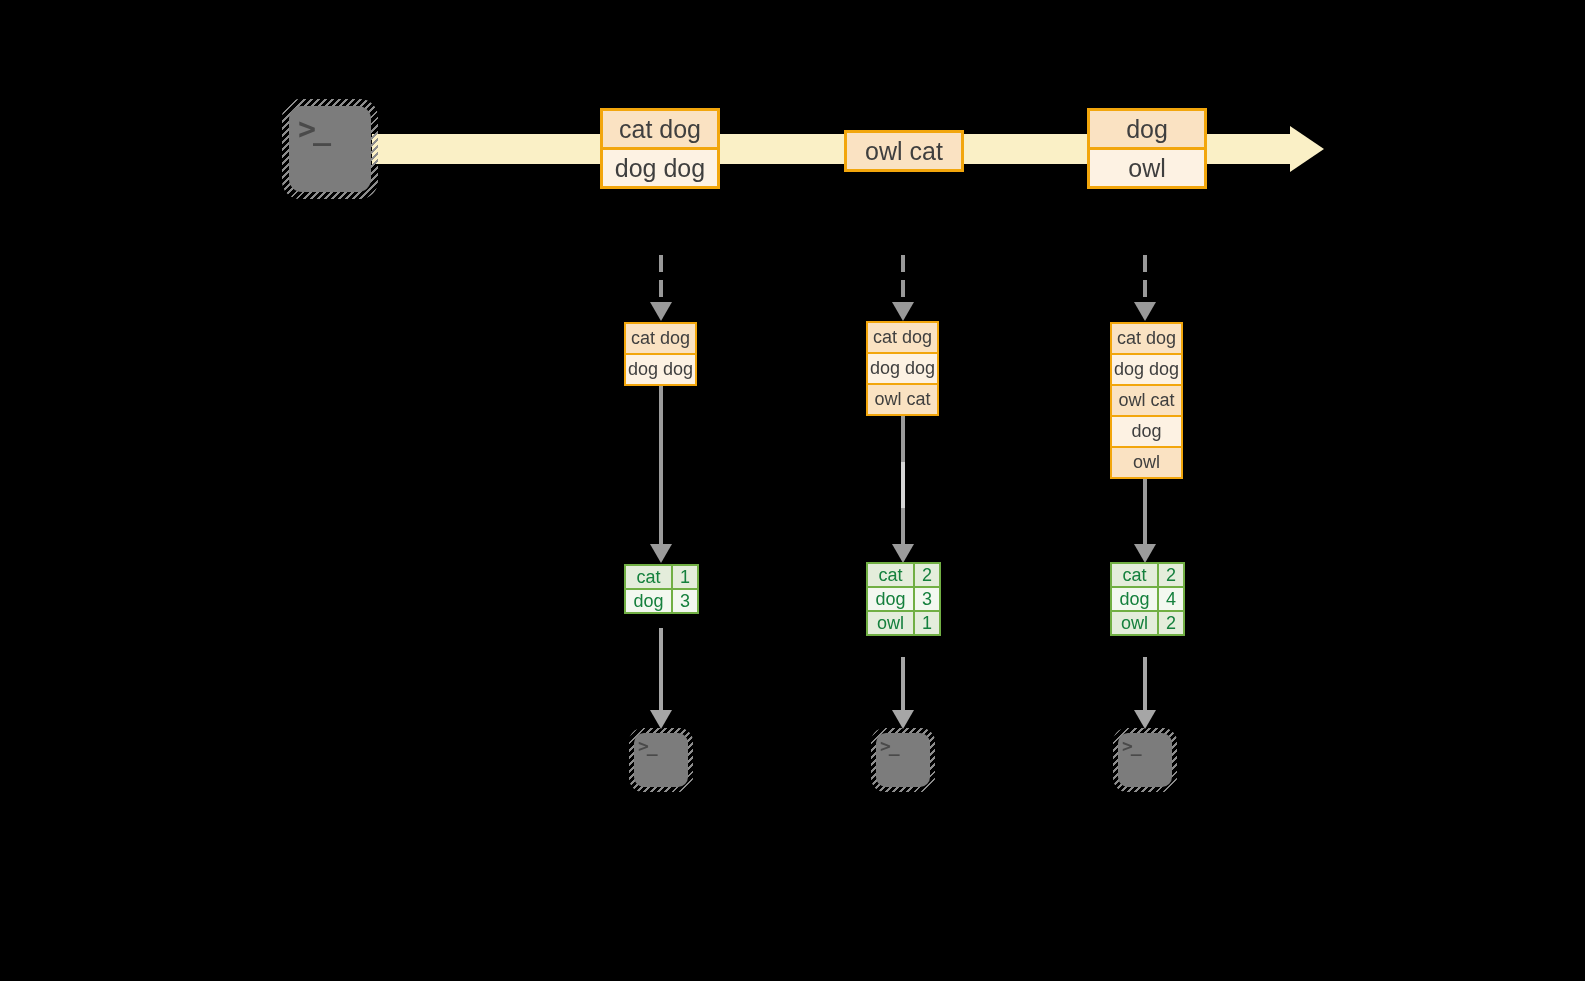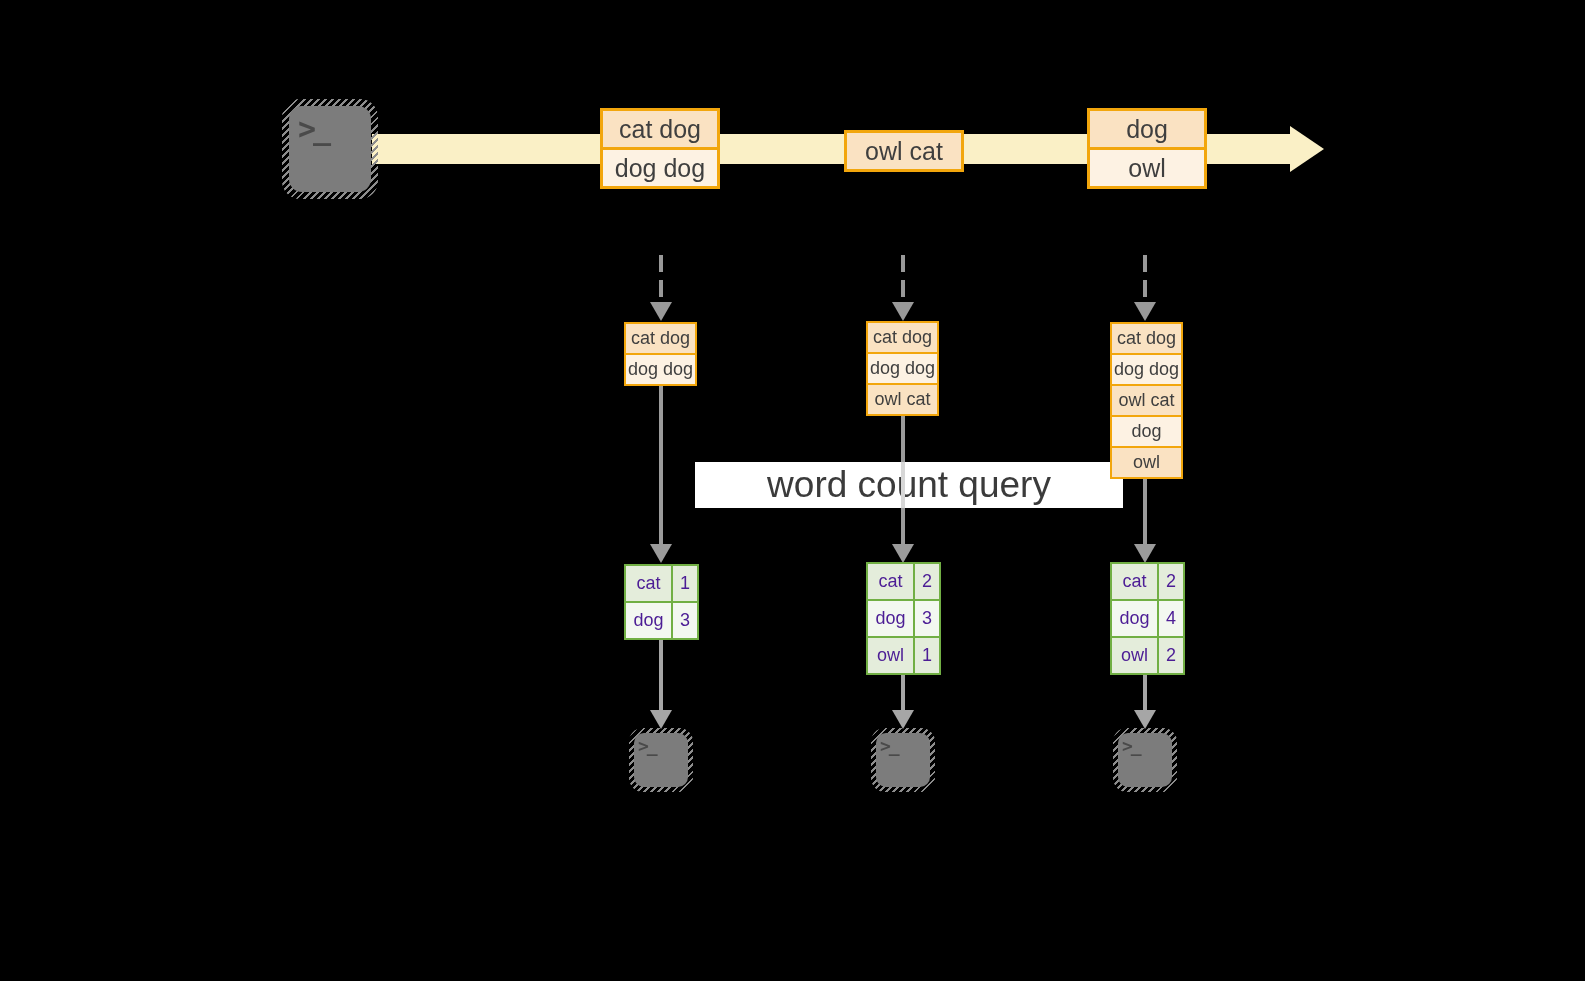--- a/index.html
+++ b/index.html
@@ -46,22 +46,22 @@
   .vline.light { background:#a6a6a6; }
   .head.light { border-top-color:#a6a6a6; }
   .faint-line { position:absolute; width:4px; background:#d7d7d7; z-index:4; }
   
   .query-label { position:absolute; left:695px; top:462px; width:428px; height:46px;
           background:#ffffff; z-index:3; display:flex; align-items:center; justify-content:center;
           font-size:37px; font-weight:300; color:#3b3b3b; }
   
   .gtable { position:absolute; z-index:5; border:2px solid #71AF44; background:#71AF44;
           display:grid; grid-template-columns:45px 24px; gap:2px; }
-  .gtable .cell { height:35px; display:flex; align-items:center; justify-content:center;
-          font-size:18px; color:#4c1d95; }
+  .gtable .cell { height:22px; display:flex; align-items:center; justify-content:center;
+          font-size:18px; color:#15803d; }
   .gfill-a { background:#E4EDDB; }
   .gfill-b { background:#F3F8F0; }
 </style>
 </head>
 <body>
 
 <div class="canvas">
 
   <div class="band"></div>
   <div class="band-head"></div>
@@ -116,21 +116,20 @@
 
   <div class="vline" style="left:659px; top:386px; height:158px;"></div>
   <div class="head" style="left:650px; top:544px; border-top-color:#9b9b9b;"></div>
 
   <div class="vline" style="left:901px; top:416px; height:128px;"></div>
   <div class="head" style="left:892px; top:544px; border-top-color:#9b9b9b;"></div>
 
   <div class="vline" style="left:1143px; top:479px; height:65px;"></div>
   <div class="head" style="left:1134px; top:544px; border-top-color:#9b9b9b;"></div>
 
-  <div class="query-label">word count query</div>
 
   <div class="faint-line" style="left:901px; top:462px; height:46px;"></div>
 
   <div class="gtable" style="left:624px; top:564px;">
     <div class="cell gfill-a">cat</div>
     <div class="cell gfill-a">1</div>
     <div class="cell gfill-b">dog</div>
     <div class="cell gfill-b">3</div>
   </div>
   <div class="gtable" style="left:866px; top:562px;">

